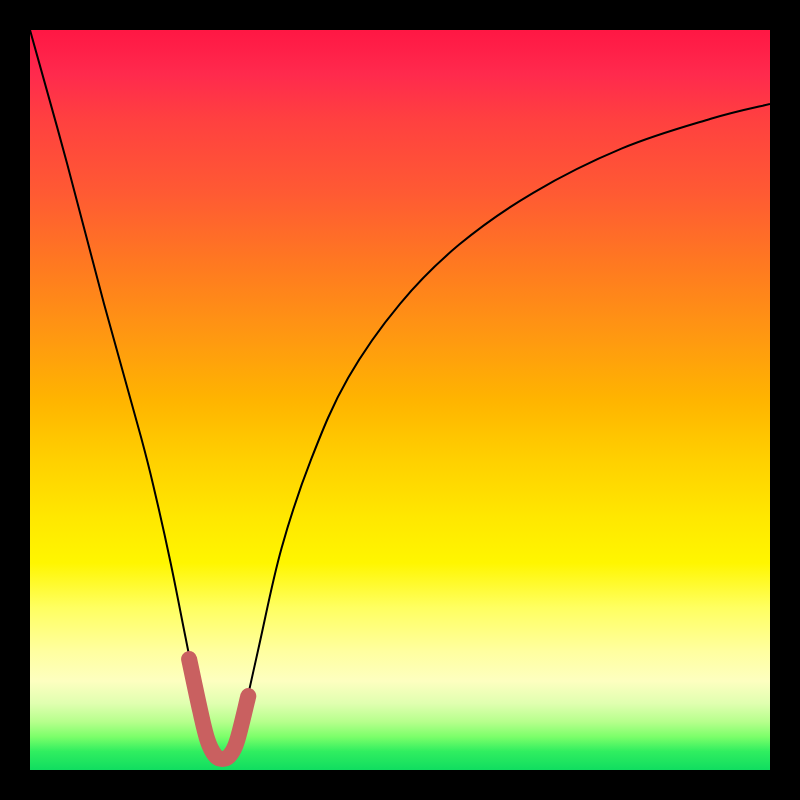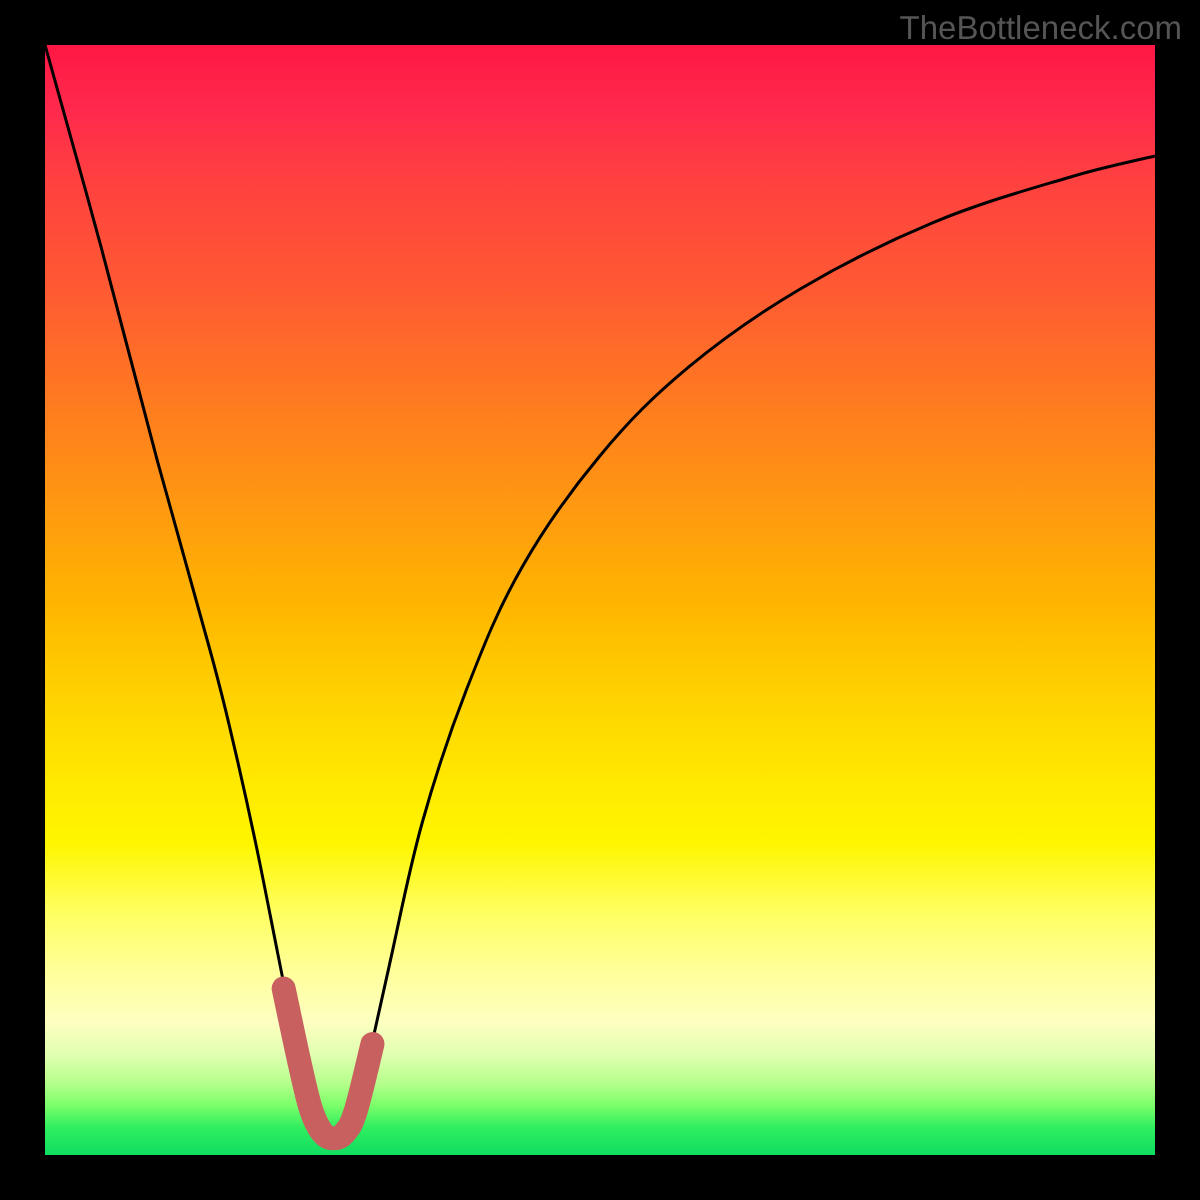--- a/index.html
+++ b/index.html
@@ -9,21 +9,20 @@
 .gradient-bg { position: absolute; inset: 0; background: linear-gradient(to bottom,
   #ff1744 0%, #ff2a4d 6%, #ff4040 12%, #ff5a33 22%, #ff7a20 32%, #ff9a10 42%,
   #ffb400 50%, #ffd000 58%, #ffe800 66%, #fff600 72%, #ffff60 78%, #ffffa0 84%,
   #fdffc0 88%, #e0ffb0 91%, #b6ff8c 93.5%, #7cff6a 95.5%, #30ee60 97.5%, #10dd60 100%); }
 svg.curve { position: absolute; inset: 0; }
 .highlight path { stroke: #c96060; stroke-width: 16; fill: none; stroke-linecap: round; stroke-linejoin: round; }
 </style>
 </head>
 <body>
 <div class="outer">
-  <div class="watermark">TheBottleneck.com</div>
   <div class="plot-wrap">
     <div class="gradient-bg"></div>
     <svg class="curve" viewBox="0 0 740 740" preserveAspectRatio="none">
       <g>
         <path id="main-curve" d="M 0 0 C 6.66 23.976000000000006, 23.68 83.91600000000005, 37 133.20000000000005 C 50.32 182.48400000000004, 60.68 224.51600000000002, 74 273.8 C 87.32 323.084, 101.676 372.368, 111 407 C 120.324 441.632, 120.47200000000001 443.556, 125.80000000000001 466.2 C 131.12800000000001 488.844, 135.272 507.49199999999996, 140.6 532.8 C 145.928 558.108, 150.072 580.16, 155.4 606.8 C 160.728 633.4399999999999, 166.204 662.1519999999999, 170.20000000000002 680.8 C 174.19600000000003 699.448, 174.936 702.408, 177.6 710.4 C 180.26399999999998 718.3919999999999, 182.33599999999998 721.87, 185 725.2 C 187.66400000000002 728.5300000000001, 189.736 728.9, 192.4 728.9 C 195.06400000000002 728.9, 197.136 728.5300000000001, 199.8 725.2 C 202.46400000000003 721.87, 204.53600000000003 718.3919999999999, 207.20000000000002 710.4 C 209.864 702.408, 210.60399999999998 698.116, 214.6 680.8 C 218.596 663.4839999999999, 222.74 643.504, 229.4 614.2 C 236.06 584.8960000000001, 242.27600000000004 551.3, 251.60000000000002 518 C 260.92400000000004 484.7, 269.212 459.836, 281.2 429.2 C 293.188 398.56399999999996, 302.216 375.77199999999993, 318.2 347.79999999999995 C 334.18399999999997 319.828, 350.02 297.776, 370 273.8 C 389.98 249.824, 405.224 234.58000000000004, 429.2 214.60000000000002 C 453.176 194.62, 473.8960000000001 180.11599999999996, 503.20000000000005 162.79999999999995 C 532.504 145.48399999999995, 560.032 131.71999999999997, 592 118.39999999999998 C 623.968 105.07999999999998, 654.1600000000001 96.79199999999994, 680.8000000000001 88.79999999999995 C 707.44 80.80799999999996, 729.344 76.66399999999999, 740 74" fill="none" stroke="#000" stroke-width="2"></path>
       </g>
       <g class="highlight">
         <path id="highlight-curve" d="M 159.1 629 C 161.09799999999998 638.324, 166.87 666.1479999999999, 170.20000000000002 680.8 C 173.53000000000003 695.452, 174.936 702.408, 177.6 710.4 C 180.26399999999998 718.3919999999999, 182.33599999999998 721.87, 185 725.2 C 187.66400000000002 728.5300000000001, 189.736 728.9, 192.4 728.9 C 195.06400000000002 728.9, 197.136 728.5300000000001, 199.8 725.2 C 202.46400000000003 721.87, 203.87000000000003 721.056, 207.20000000000002 710.4 C 210.53 699.7439999999999, 216.302 673.992, 218.29999999999998 666"></path>
       </g>
     </svg>

